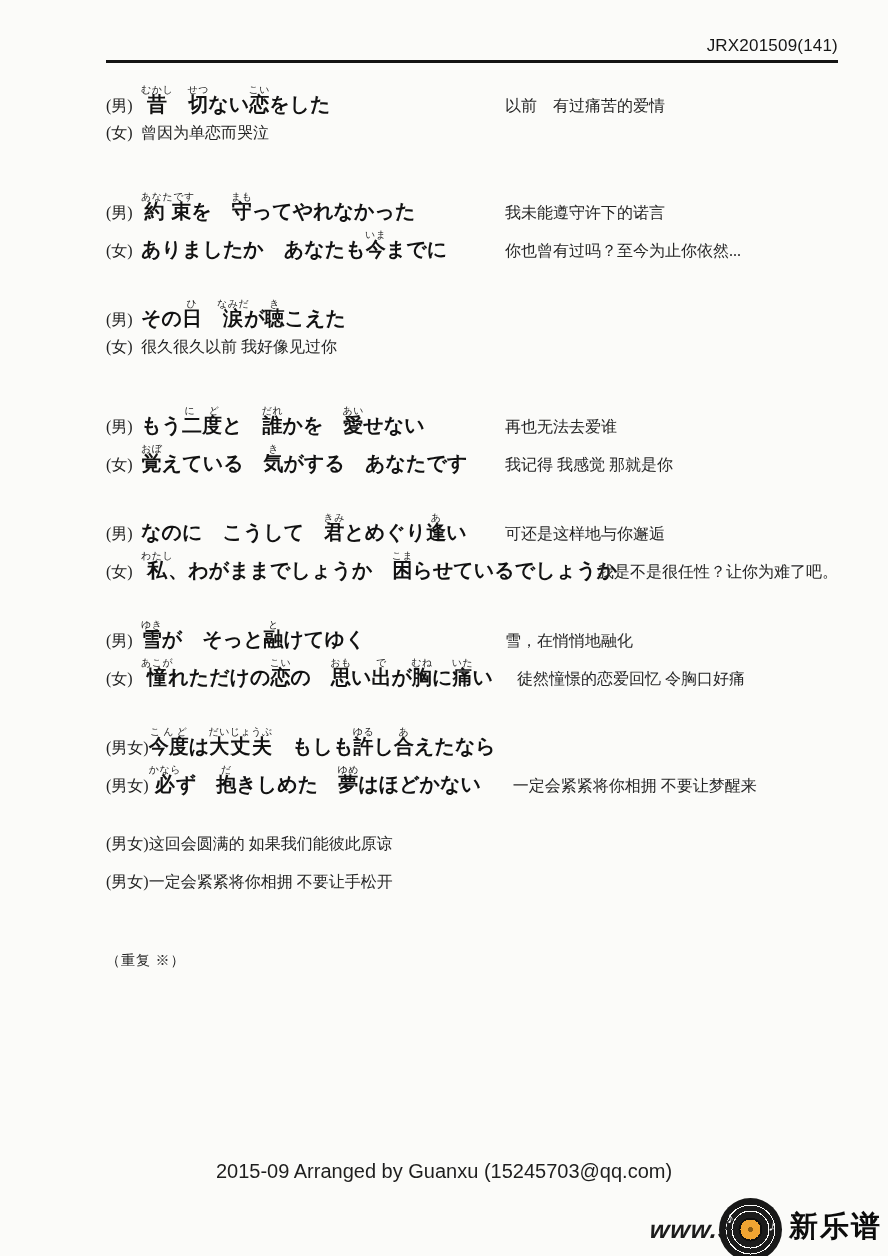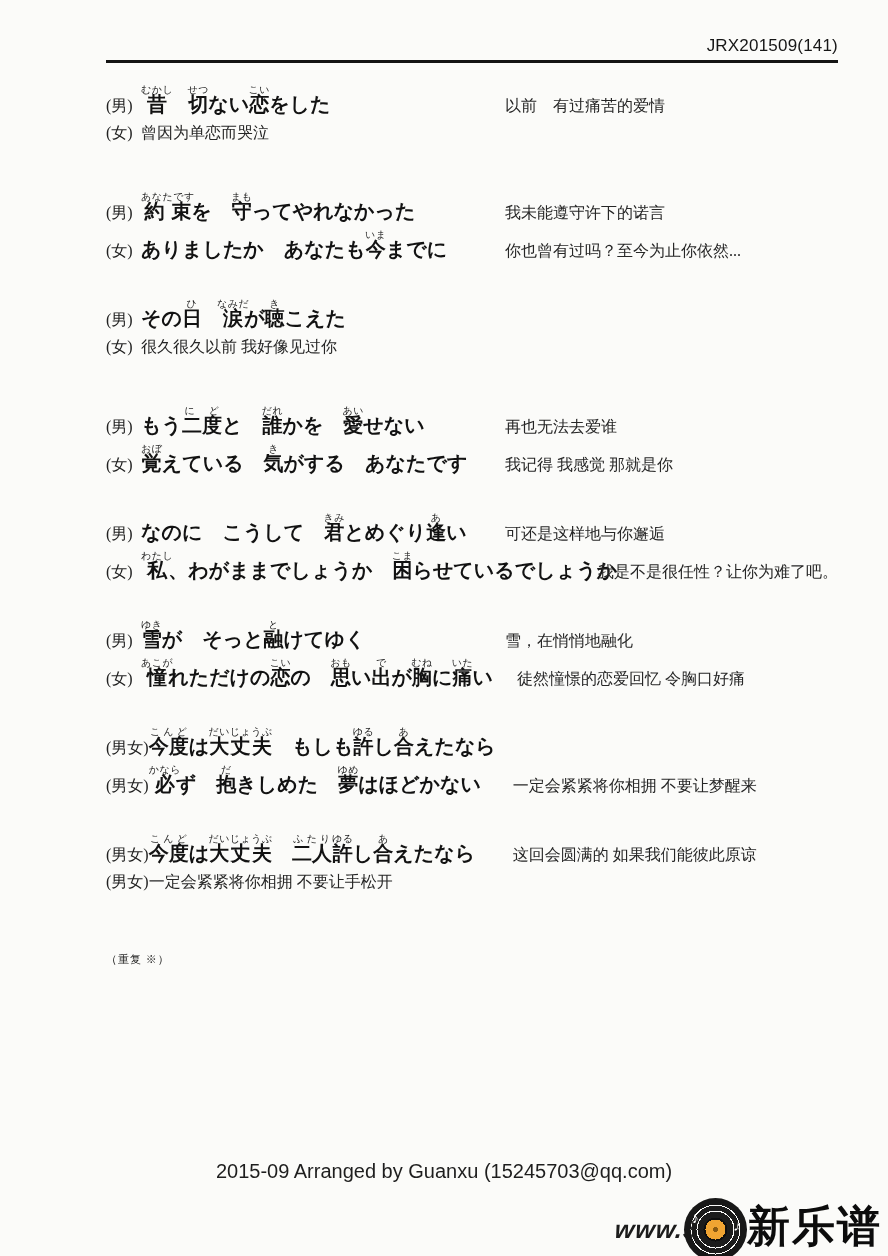--- a/index.html
+++ b/index.html
@@ -58,21 +58,21 @@
     letter-spacing: 0.5px;
   }
   .zh {
     font-family: "Liberation Serif", serif;
     font-size: 16px;
     color: #262626;
   }
   .repeat-note {
     margin-top: 42px;
     font-family: "Liberation Serif", serif;
-    font-size: 11px;
+    font-size: 14px;
     letter-spacing: 1px;
     color: #222;
   }
   .footer-credit {
     position: absolute;
     left: 0; top: 1160px;
     width: 100%;
     text-align: center;
     font-size: 20px;
     color: #1e1e1e;
@@ -113,24 +113,25 @@
   }
   .disc .note {
     position: absolute;
     color: #fff;
     font-size: 15px;
     line-height: 1;
   }
   .disc .note-1 { left: 7px; top: 12px; transform: rotate(-12deg); }
   .disc .note-2 { right: 6px; top: 20px; transform: rotate(10deg); }
   .wm-name {
-    font-size: 43px;
+    font-size: 29px;
     font-weight: 900;
     color: #0c0c0c;
     letter-spacing: 2px;
+    margin-left: 7px;
     line-height: 1;
     padding-bottom: 6px;
   }
 </style>
 </head>
 <body>
 
 <div class="content">
   <div class="header-code">JRX201509(141)</div>
   <div class="rule"></div>
@@ -211,21 +212,20 @@
         </div>
         <div class="line">
           <span class="prefix">(男女)</span>
           <span class="jp"><ruby>必<rt>かなら</rt></ruby>ず　<ruby>抱<rt>だ</rt></ruby>きしめた　<ruby>夢<rt>ゆめ</rt></ruby>はほどかない</span>
           <span class="zh">一定会紧紧将你相拥 不要让梦醒来</span>
         </div>
       </div>
       <div class="stanza">
         <div class="line">
           <span class="prefix">(男女)</span>
-          <span class="jp"><ruby>今度<rt>こんど</rt></ruby>は<ruby>大丈夫<rt>だいじょうぶ</rt></ruby>　<ruby>二人<rt>ふたり</rt></ruby><ruby>許<rt>ゆる</rt></ruby>し<ruby>合<rt>あ</rt></ruby>えたなら</span>
           <span class="zh">这回会圆满的 如果我们能彼此原谅</span>
         </div>
         <div class="line">
           <span class="prefix">(男女)</span>
           <span class="zh">一定会紧紧将你相拥 不要让手松开</span>
         </div>
       </div>
     </div>
   <div class="repeat-note">（重复 ※）</div>
 </div>

